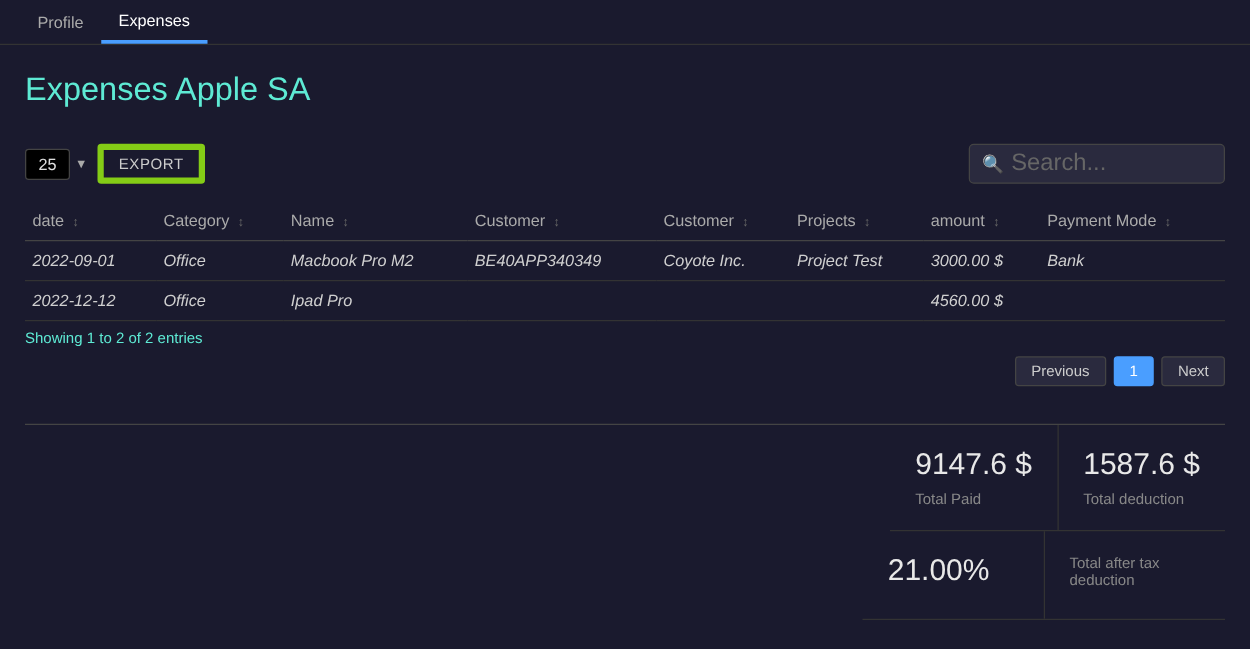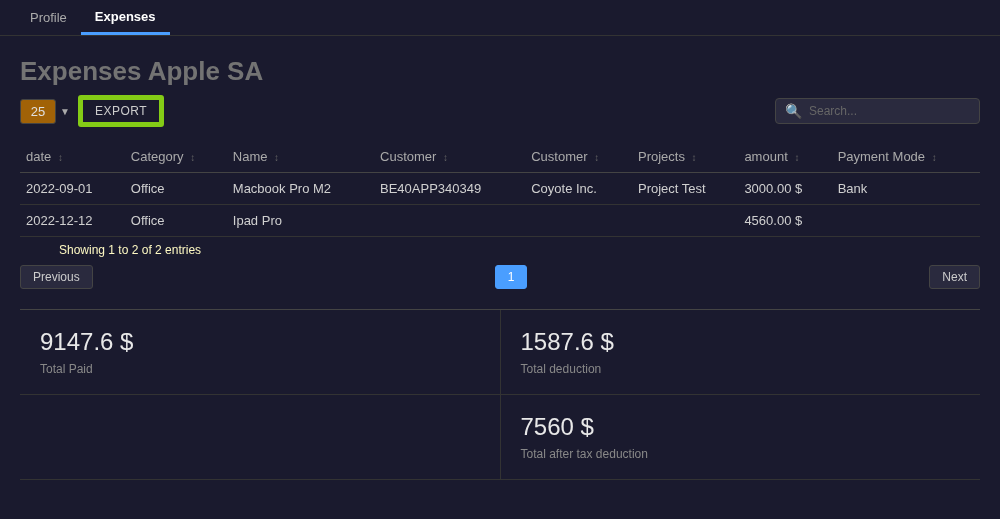--- a/index.html
+++ b/index.html
@@ -29,51 +29,51 @@
       cursor: pointer;
       font-size: 13px;
       height: 100%;
       display: flex;
       align-items: center;
     }
 
     .nav-tab.active {
       color: #fff;
       border-bottom: 3px solid #4a9eff;
-      font-weight: bold;
+      font-weight: normal;
     }
 
     
     .page-content {
       padding: 20px 20px 10px 20px;
     }
 
     .page-title {
       font-size: 26px;
-      font-weight: 700;
-      color: #737373;
-      margin-bottom: 8px;
+      font-weight: 400;
+      color: #5eead4;
+      margin-bottom: 28px;
     }
 
     
     .toolbar {
       display: flex;
       align-items: center;
       margin-bottom: 14px;
       gap: 8px;
     }
 
     .per-page-select {
       display: flex;
       align-items: center;
       gap: 4px;
     }
 
     .per-page-value {
-      background: #a16207;
+      background: #000000;
       border: 1px solid #444;
       color: #e0e0e0;
       padding: 4px 6px;
       border-radius: 3px;
       font-size: 13px;
       min-width: 36px;
       text-align: center;
     }
 
     .chevron-icon {
@@ -107,21 +107,21 @@
     .search-icon {
       color: #aaa;
       font-size: 14px;
     }
 
     .search-input {
       background: transparent;
       border: none;
       outline: none;
       color: #ccc;
-      font-size: 12px;
+      font-size: 19px;
       width: 160px;
     }
 
     .search-input::placeholder { color: #666; }
 
     
     .data-table {
       width: 100%;
       border-collapse: collapse;
       margin-bottom: 6px;
@@ -142,42 +142,42 @@
     }
 
     .sort-icon {
       color: #666;
       font-size: 10px;
       margin-left: 3px;
     }
 
     .data-table tbody tr {
       border-bottom: 1px solid #333;
+      font-style: italic;
     }
 
     .data-table td {
       padding: 8px 6px;
       font-size: 13px;
       color: #d0d0d0;
     }
 
     .showing-text {
       font-size: 12px;
-      color: #fef9c3;
+      color: #5eead4;
       margin-bottom: 8px;
-      margin-left: 39px;
     }
 
     
     .pagination {
       display: flex;
-      justify-content: space-between;
-      align-items: center;
-      gap: 23px;
-      margin-bottom: 20px;
+      justify-content: flex-end;
+      align-items: center;
+      gap: 6px;
+      margin-bottom: 30px;
     }
 
     .page-btn {
       background: #2a2a3e;
       border: 1px solid #444;
       color: #ccc;
       padding: 4px 12px;
       border-radius: 3px;
       cursor: pointer;
       font-size: 12px;
@@ -187,20 +187,21 @@
       background: #4a9eff;
       border-color: #4a9eff;
       color: #fff;
     }
 
     
     .stats-section {
       border-top: 1px solid #444;
       display: flex;
       flex-direction: column;
+      align-items: flex-end;
     }
 
     .stats-row {
       display: flex;
       border-bottom: 1px solid #333;
     }
 
     .stat-cell {
       flex: 1;
       padding: 18px 20px;
@@ -323,21 +324,21 @@
         <div class="stat-value">9147.6 $</div>
         <div class="stat-label">Total Paid</div>
       </div>
       <div class="stat-cell">
         <div class="stat-value">1587.6 $</div>
         <div class="stat-label">Total deduction</div>
       </div>
     </div>
     <div class="stats-row">
       <div class="stat-cell">
+        <div class="stat-value">21.00%</div>
       </div>
       <div class="stat-cell">
-        <div class="stat-value">7560 $</div>
         <div class="stat-label">Total after tax deduction</div>
       </div>
     </div>
   </div>
 
 </div>
 
 </body></html>

